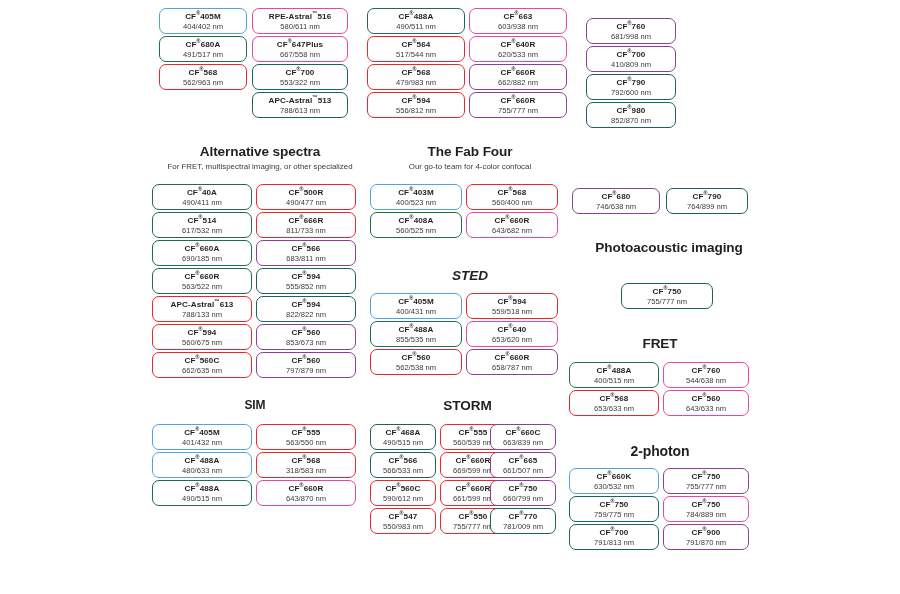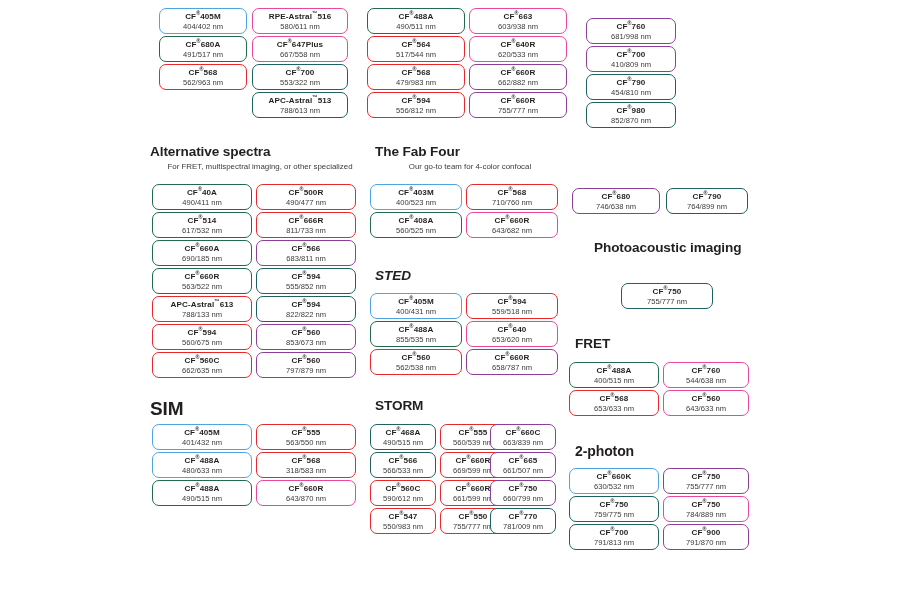--- a/index.html
+++ b/index.html
@@ -29,41 +29,41 @@
   }
   .chip .nm sup{font-size:5.3px;vertical-align:super;font-weight:bold;}
   .chip .wl{
     font-size:7.6px;color:#3a3a3a;white-space:nowrap;margin-top:1.5px;
   }
 
   
   .sect-title{
     position:absolute;
     font-size:13.6px;font-weight:bold;color:#231f20;
-    white-space:nowrap;letter-spacing:-.1px;
+    text-align:center;white-space:nowrap;letter-spacing:-.1px;
   }
   .sect-title.two-line{white-space:normal;line-height:1.12;}
   .sect-sub{
     position:absolute;
     font-size:7.9px;color:#3a3a3a;text-align:center;white-space:nowrap;
   }
 </style>
 </head>
 <body>
 
 <div class="canvas">
   <div id="headings-layer">
       <div class="sect-title" style="left: 150px; top: 144px; width: 220px; font-size: 13.6px;">Alternative spectra</div>
       <div class="sect-sub" style="left: 137px; top: 162px; width: 246px; font-size: 7.9px;">For FRET, multispectral imaging, or other specialized</div>
       <div class="sect-title" style="left: 375px; top: 144px; width: 190px; font-size: 13.6px;">The Fab Four</div>
       <div class="sect-sub" style="left: 375px; top: 162px; width: 190px; font-size: 7.9px;">Our go-to team for 4-color confocal</div>
       <div class="sect-title" style="left: 375px; top: 268px; width: 190px; font-size: 13.6px; font-style: italic;">STED</div>
       <div class="sect-title two-line" style="left: 594px; top: 240px; width: 150px; font-size: 13.6px;">Photoacoustic imaging</div>
       <div class="sect-title" style="left: 575px; top: 336px; width: 170px; font-size: 13.6px;">FRET</div>
-      <div class="sect-title" style="left: 150px; top: 398px; width: 210px; font-size: 19px;">SIM</div>
+      <div class="sect-title" style="left: 150px; top: 398px; width: 210px; font-size: 12px;">SIM</div>
       <div class="sect-title" style="left: 375px; top: 398px; width: 185px; font-size: 13.6px;">STORM</div>
       <div class="sect-title" style="left: 575px; top: 443px; width: 170px; font-size: 14px;">2-photon</div>
     </div>
   <div id="chips-layer">
       <div class="chip" style="left: 159px; top: 8px; width: 88px; height: 26px; border-color: rgb(78, 164, 227);">
         <div class="nm">CF<sup>®</sup>405M</div>
         <div class="wl">404/402 nm</div>
       </div>
       <div class="chip" style="left: 159px; top: 36px; width: 88px; height: 26px; border-color: rgb(31, 107, 75);">
         <div class="nm">CF<sup>®</sup>680A</div>
@@ -124,21 +124,21 @@
       <div class="chip" style="left: 586px; top: 18px; width: 90px; height: 26px; border-color: rgb(140, 63, 150);">
         <div class="nm">CF<sup>®</sup>760</div>
         <div class="wl">681/998 nm</div>
       </div>
       <div class="chip" style="left: 586px; top: 46px; width: 90px; height: 26px; border-color: rgb(140, 63, 150);">
         <div class="nm">CF<sup>®</sup>700</div>
         <div class="wl">410/809 nm</div>
       </div>
       <div class="chip" style="left: 586px; top: 74px; width: 90px; height: 26px; border-color: rgb(31, 96, 96);">
         <div class="nm">CF<sup>®</sup>790</div>
-        <div class="wl">454/810 nm</div>
+        <div class="wl">792/600 nm</div>
       </div>
       <div class="chip" style="left: 586px; top: 102px; width: 90px; height: 26px; border-color: rgb(31, 96, 96);">
         <div class="nm">CF<sup>®</sup>980</div>
         <div class="wl">852/870 nm</div>
       </div>
       <div class="chip" style="left: 152px; top: 184px; width: 100px; height: 26px; border-color: rgb(31, 107, 75);">
         <div class="nm">CF<sup>®</sup>40A</div>
         <div class="wl">490/411 nm</div>
       </div>
       <div class="chip" style="left: 152px; top: 212px; width: 100px; height: 26px; border-color: rgb(31, 107, 75);">
@@ -196,21 +196,21 @@
       <div class="chip" style="left: 370px; top: 184px; width: 92px; height: 26px; border-color: rgb(78, 164, 227);">
         <div class="nm">CF<sup>®</sup>403M</div>
         <div class="wl">400/523 nm</div>
       </div>
       <div class="chip" style="left: 370px; top: 212px; width: 92px; height: 26px; border-color: rgb(31, 107, 75);">
         <div class="nm">CF<sup>®</sup>408A</div>
         <div class="wl">560/525 nm</div>
       </div>
       <div class="chip" style="left: 466px; top: 184px; width: 92px; height: 26px; border-color: rgb(232, 38, 43);">
         <div class="nm">CF<sup>®</sup>568</div>
-        <div class="wl">710/760 nm</div>
+        <div class="wl">560/400 nm</div>
       </div>
       <div class="chip" style="left: 466px; top: 212px; width: 92px; height: 26px; border-color: rgb(232, 71, 157);">
         <div class="nm">CF<sup>®</sup>660R</div>
         <div class="wl">643/682 nm</div>
       </div>
       <div class="chip" style="left: 370px; top: 293px; width: 92px; height: 26px; border-color: rgb(78, 164, 227);">
         <div class="nm">CF<sup>®</sup>405M</div>
         <div class="wl">400/431 nm</div>
       </div>
       <div class="chip" style="left: 370px; top: 321px; width: 92px; height: 26px; border-color: rgb(31, 107, 75);">

